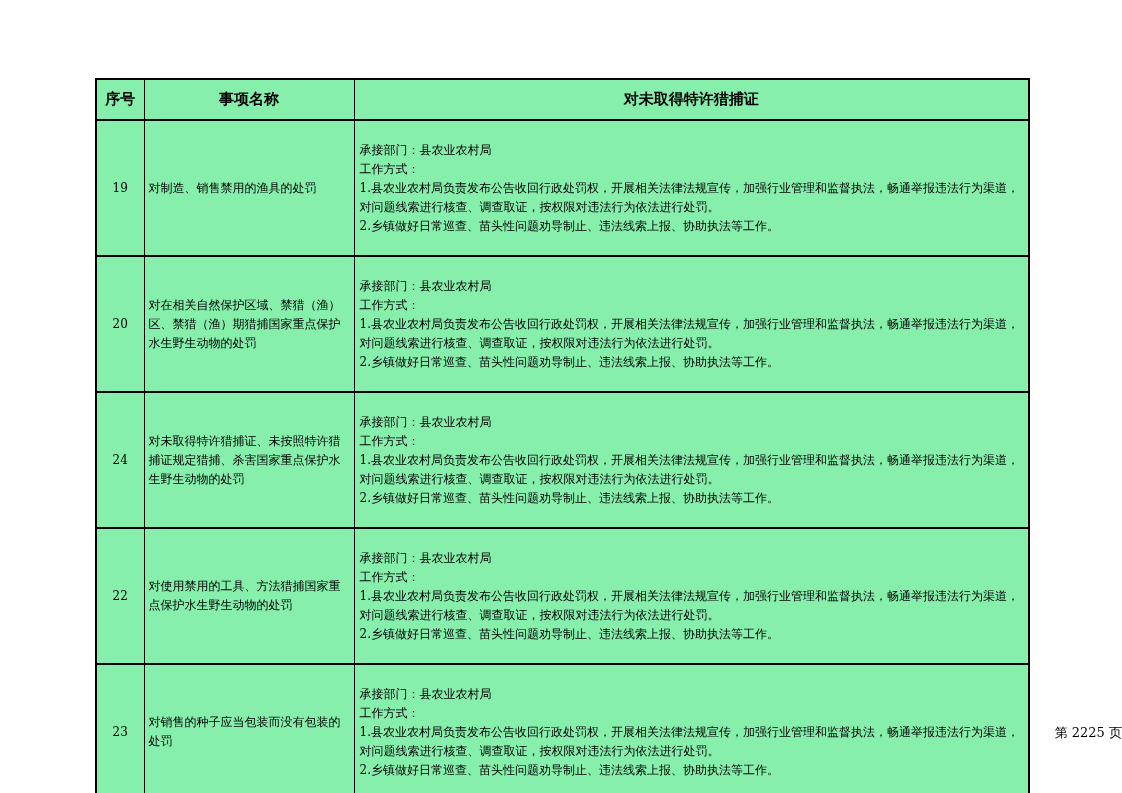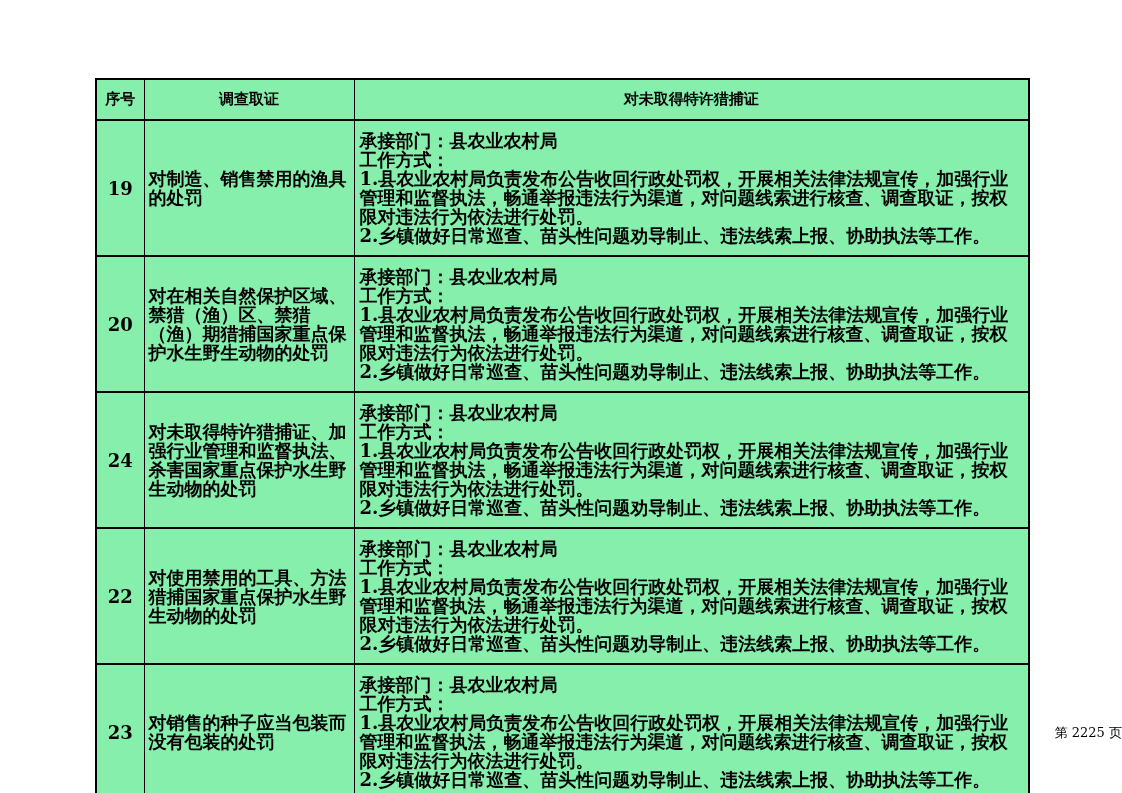--- a/index.html
+++ b/index.html
@@ -19,25 +19,24 @@
     left: 95px;
     top: 78px;
     width: 933px;
     border-collapse: collapse;
     table-layout: fixed;
     border: 2px solid #000000;
     background: #86efac;
   }
   .doc-table th, .doc-table td {
     border: 1px solid #000000;
-    font-size: 18px;
+    font-size: 12px;
     line-height: 19px;
     vertical-align: middle;
     overflow: hidden;
-    font-weight: bold;
   }
   .doc-table tbody td {
     border-top-width: 2px;
     border-bottom-width: 2px;
   }
   .doc-table th {
     font-size: 15px;
     font-weight: bold;
     text-align: center;
     height: 39px;
@@ -79,21 +78,21 @@
 
 <table class="doc-table">
   <colgroup>
     <col class="col-no">
     <col class="col-name">
     <col class="col-dept">
   </colgroup>
   <thead>
     <tr>
       <th>序号</th>
-      <th>调查取证</th>
+      <th>事项名称</th>
       <th>对未取得特许猎捕证</th>
     </tr>
   </thead>
   <tbody>
     <tr>
       <td class="cell-no">19</td>
       <td class="cell-name">对制造、销售禁用的渔具的处罚</td>
       <td class="cell-detail">
         <div class="detail-line">承接部门：县农业农村局</div>
         <div class="detail-line">工作方式：</div>
@@ -106,21 +105,21 @@
       <td class="cell-name">对在相关自然保护区域、禁猎（渔）区、禁猎（渔）期猎捕国家重点保护水生野生动物的处罚</td>
       <td class="cell-detail">
         <div class="detail-line">承接部门：县农业农村局</div>
         <div class="detail-line">工作方式：</div>
         <div class="detail-line">1.县农业农村局负责发布公告收回行政处罚权，开展相关法律法规宣传，加强行业管理和监督执法，畅通举报违法行为渠道，对问题线索进行核查、调查取证，按权限对违法行为依法进行处罚。</div>
         <div class="detail-line">2.乡镇做好日常巡查、苗头性问题劝导制止、违法线索上报、协助执法等工作。</div>
       </td>
     </tr>
     <tr>
       <td class="cell-no">24</td>
-      <td class="cell-name">对未取得特许猎捕证、加强行业管理和监督执法、杀害国家重点保护水生野生动物的处罚</td>
+      <td class="cell-name">对未取得特许猎捕证、未按照特许猎捕证规定猎捕、杀害国家重点保护水生野生动物的处罚</td>
       <td class="cell-detail">
         <div class="detail-line">承接部门：县农业农村局</div>
         <div class="detail-line">工作方式：</div>
         <div class="detail-line">1.县农业农村局负责发布公告收回行政处罚权，开展相关法律法规宣传，加强行业管理和监督执法，畅通举报违法行为渠道，对问题线索进行核查、调查取证，按权限对违法行为依法进行处罚。</div>
         <div class="detail-line">2.乡镇做好日常巡查、苗头性问题劝导制止、违法线索上报、协助执法等工作。</div>
       </td>
     </tr>
     <tr>
       <td class="cell-no">22</td>
       <td class="cell-name">对使用禁用的工具、方法猎捕国家重点保护水生野生动物的处罚</td>

